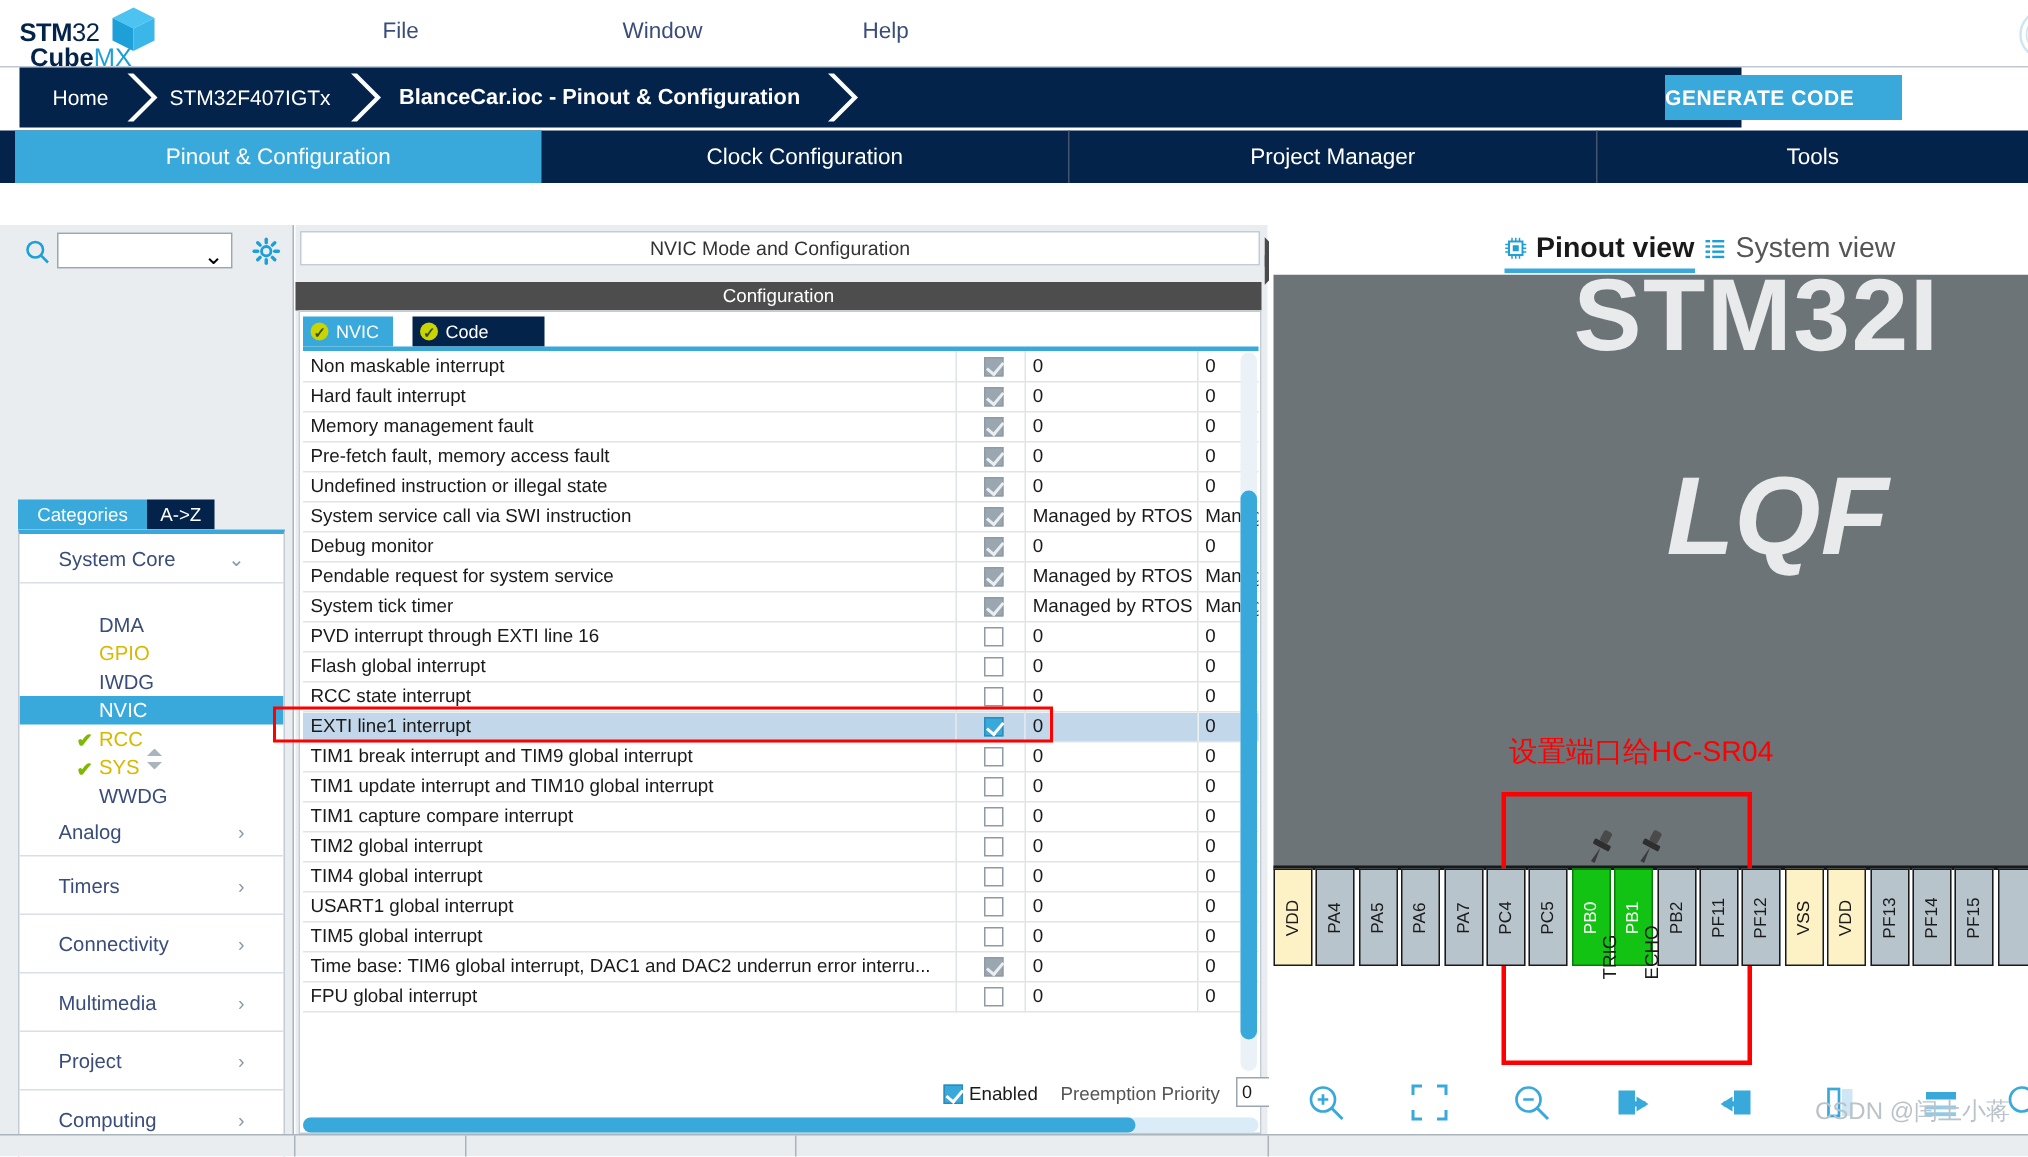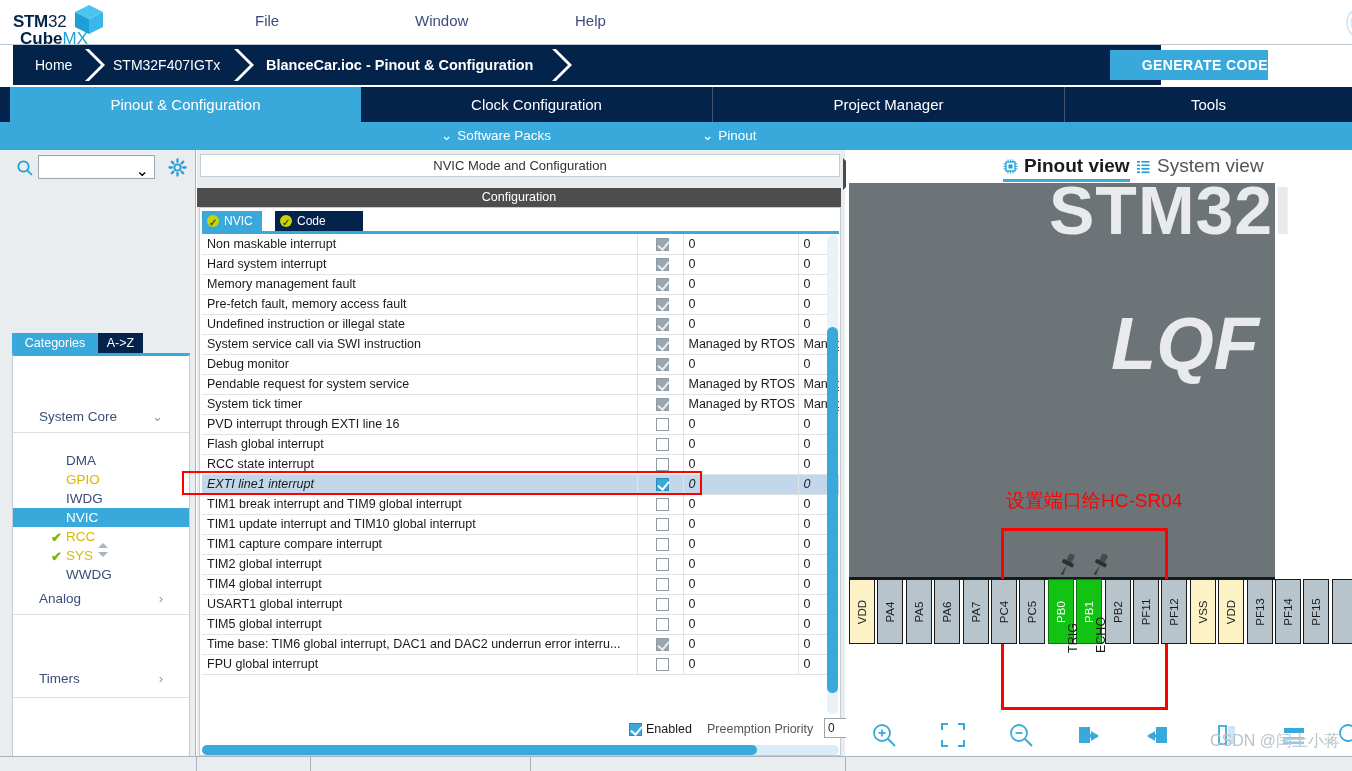--- a/index.html
+++ b/index.html
@@ -47,21 +47,21 @@
     position:absolute; top:0; height:40px; line-height:40px;
     color:#ffffff; font-size:14px; white-space:nowrap;
   }
   .crumb.bold { font-weight:bold; font-size:14.5px; }
   .chev {
     position:absolute; top:0; width:32px; height:40px;
   }
   .genbtn {
     position:absolute; right:84px; top:50px; width:158px; height:30px;
     background:#39a9dc; color:#fff; font-size:14px; font-weight:bold;
-    letter-spacing:0.4px; text-align:right; line-height:30px; cursor:pointer;
+    letter-spacing:0.4px; text-align:left; line-height:30px; cursor:pointer;
   }
 
   
   .tabrow { position:absolute; left:0; top:87px; width:1352px; height:35px; background:#03234b; }
   .tab {
     position:absolute; top:0; height:35px; line-height:35px;
     text-align:center; color:#fff; font-size:15px; cursor:pointer;
     border-right:1px solid #44536e;
   }
   .tab.active { background:#39a9dc; border-right:none; }
@@ -94,21 +94,20 @@
   .sidelist {
     position:absolute; left:12px; top:203px; width:178px; height:548px;
     background:#fff; border:1px solid #c3ccd4; border-top:3px solid #39a9dc;
     overflow:hidden;
   }
   .grp { position:relative; width:100%; }
   .grphdr {
     position:relative; height:33px; line-height:33px; padding-left:26px;
     font-size:13.5px; color:#3a4d7a; border-bottom:1px solid #d9dfe4;
     cursor:pointer;
-    margin-top:44px;
   }
   .grphdr .arr { position:absolute; right:26px; top:0; font-size:13px; color:#8c98a4; }
   .scrollarrow { position:absolute; left:84px; top:110px; width:12px; height:14px; }
   .periph {
     position:relative; height:19px; line-height:19px; padding-left:53px;
     font-size:13.5px; color:#3a4d7a; cursor:pointer; white-space:nowrap;
   }
   .periph.yellow { color:#d9b800; }
   .periph.sel { background:#39a9dc; color:#fff; }
   .periph .ck { position:absolute; left:38px; top:1px; color:#7fb800; font-weight:bold; font-size:13px; }
@@ -154,21 +153,21 @@
   table.nvic { border-collapse:collapse; width:631px; table-layout:fixed; }
   table.nvic tr { height:20px; }
   table.nvic td {
     font-size:12.5px; color:#1a1a1a; border-bottom:1px solid #dfe4e8;
     padding:0 0 0 5px; height:20px; overflow:hidden; white-space:nowrap;
   }
   td.c-name { width:435px; border-right:1px solid #dfe4e8; }
   td.c-en   { width:46px; text-align:center; padding:0; border-right:1px solid #dfe4e8; }
   td.c-pre  { width:115px; border-right:1px solid #dfe4e8; }
   td.c-sub  { width:115px; }
-  tr.sel td { background:#c3d7ea;font-style:italic; }
+  tr.sel td { background:#c3d7ea; }
   td.dim { color:#9aa6b0; }
 
   .cbox {
     display:inline-block; width:13px; height:13px; vertical-align:middle;
     border:1px solid #8e9aa4; background:#fff; position:relative;
   }
   .cbox.on { background:#39a9dc; border-color:#2b8cbb; }
   .cbox.on::after {
     content:""; position:absolute; left:3px; top:0px; width:5px; height:9px;
     border:solid #fff; border-width:0 2px 2px 0; transform:rotate(40deg);
@@ -214,21 +213,21 @@
   .viewtab .und { position:absolute; left:0; bottom:-3px; width:100%; height:3px; background:#39a9dc; }
   #viewtab-pinout { left:157px; }
   #viewtab-system { left:290px; }
   .vticon { display:inline-block; width:15px; height:15px; vertical-align:-2px; margin-right:6px; }
 
   .canvas {
     position:absolute; left:0; top:33px; width:506px; height:531px; background:#fff;
     overflow:hidden;
   }
   .chipbody {
-    position:absolute; left:3px; top:0; width:426px; height:397px;
+    position:absolute; left:3px; top:0; width:503px; height:397px;
     background:#6d7477; border-bottom:3px solid #171a1c;
   }
   .chiptext1 {
     position:absolute; left:200px; top:-12px; font-size:68px; font-weight:bold;
     color:#e8eaec; letter-spacing:1px; white-space:nowrap;
   }
   .chiptext2 {
     position:absolute; left:262px; top:118px; font-size:74px; font-weight:bold;
     font-style:italic; color:#e8eaec; white-space:nowrap;
   }
@@ -322,28 +321,20 @@
   </div>
   <div class="genbtn">GENERATE CODE</div>
 
   <div class="tabrow">
     <div class="tab" style="left:361px;width:352px;">Clock Configuration</div>
     <div class="tab active" style="left:10px;width:351px;">Pinout &amp; Configuration</div>
     <div class="tab" style="left:713px;width:352px;">Project Manager</div>
     <div class="tab" style="left:1065px;width:287px;border-right:none;">Tools</div>
   </div>
 
-  <div class="subrow">
-    <div class="subitem" style="left:441px;">
-      <span class="cv">⌄</span><span>Software Packs</span>
-    </div>
-    <div class="subitem" style="left:702px;">
-      <span class="cv">⌄</span><span>Pinout</span>
-    </div>
-  </div>
 
   <div class="sidebar">
     <div class="searchrow">
       <svg class="searchicon" viewBox="0 0 18 18">
           <circle cx="7.5" cy="7.5" r="5.2" fill="none" stroke="#1d9fd8" stroke-width="1.7"></circle>
           <line x1="11.3" y1="11.3" x2="16" y2="16" stroke="#1d9fd8" stroke-width="1.7"></line>
         </svg>
       <div class="searchbox">
         <span class="cdown">⌄</span>
       </div>
@@ -445,21 +436,21 @@
     <div class="tablewrap">
       <table class="nvic" id="nvic-table">
         <tbody id="nvic-body">
             <tr>
               <td class="c-name">Non maskable interrupt</td>
               <td class="c-en"><span class="cbox dis"></span></td>
               <td class="c-pre dim">0</td>
               <td class="c-sub dim">0</td>
             </tr>
             <tr>
-              <td class="c-name">Hard system interrupt</td>
+              <td class="c-name">Hard fault interrupt</td>
               <td class="c-en"><span class="cbox dis"></span></td>
               <td class="c-pre dim">0</td>
               <td class="c-sub dim">0</td>
             </tr>
             <tr>
               <td class="c-name">Memory management fault</td>
               <td class="c-en"><span class="cbox dis"></span></td>
               <td class="c-pre">0</td>
               <td class="c-sub">0</td>
             </tr>

